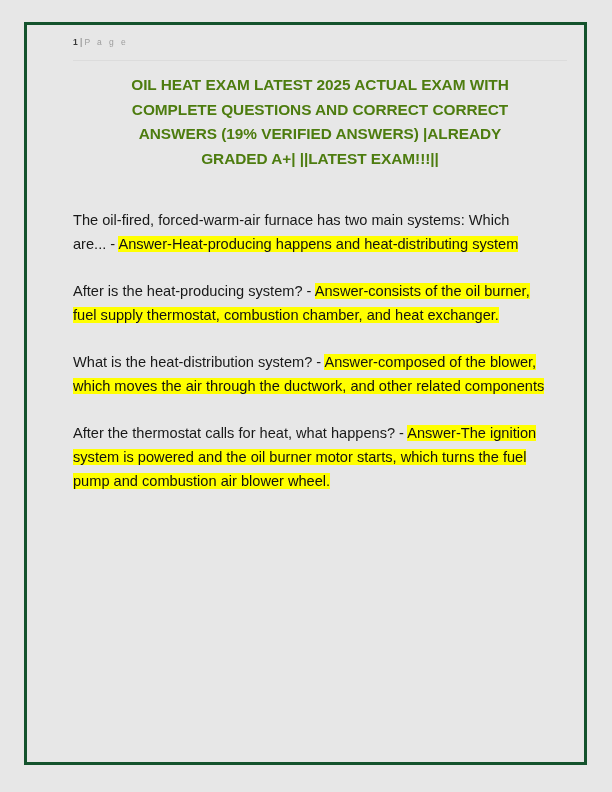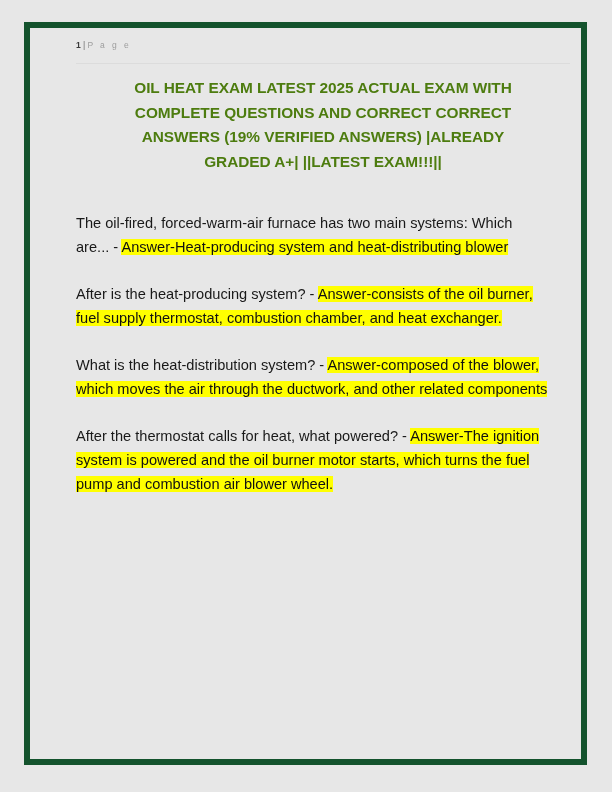--- a/index.html
+++ b/index.html
@@ -13,21 +13,21 @@
     font-family: "Liberation Sans", sans-serif;
     overflow: hidden;
   }
 
   #page {
     position: absolute;
     left: 24px;
     top: 22px;
     width: 563px;
     height: 743px;
-    border: 6px solid #14532d;
+    border: 3px solid #14532d;
     background: #e7e7e7;
     box-sizing: border-box;
   }
 
   
   #header {
     position: absolute;
     left: 46px;
     top: 11px;
     width: 494px;
@@ -111,23 +111,23 @@
 
   <div id="title">
     <span class="tline">OIL HEAT EXAM LATEST 2025 ACTUAL EXAM WITH</span>
     <span class="tline">COMPLETE QUESTIONS AND CORRECT CORRECT</span>
     <span class="tline">ANSWERS (19% VERIFIED ANSWERS) |ALREADY</span>
     <span class="tline">GRADED A+| ||LATEST EXAM!!!||</span>
   </div>
 
   <div id="blocks">
 
-    <div class="qa-block"><span class="qa-q">The oil-fired, forced-warm-air furnace has two main systems: Which are... - </span><span class="hl">Answer-Heat-producing system and heat-distributing blower</span></div>
+    <div class="qa-block"><span class="qa-q">The oil-fired, forced-warm-air furnace has two main systems: Which are... - </span><span class="hl">Answer-Heat-producing happens and heat-distributing system</span></div>
 
     <div class="qa-block"><span class="qa-q">After is the heat-producing system? - </span><span class="hl">Answer-consists of the oil burner, fuel supply thermostat, combustion chamber, and heat exchanger.</span></div>
 
     <div class="qa-block"><span class="qa-q">What is the heat-distribution system? - </span><span class="hl">Answer-composed of the blower, which moves the air through the ductwork, and other related components</span></div>
 
-    <div class="qa-block"><span class="qa-q">After the thermostat calls for heat, what powered? - </span><span class="hl">Answer-The ignition system is powered and the oil burner motor starts, which turns the fuel pump and combustion air blower wheel.</span></div>
+    <div class="qa-block"><span class="qa-q">After the thermostat calls for heat, what happens? - </span><span class="hl">Answer-The ignition system is powered and the oil burner motor starts, which turns the fuel pump and combustion air blower wheel.</span></div>
 
   </div>
 
 </div>
 
 </body></html>

